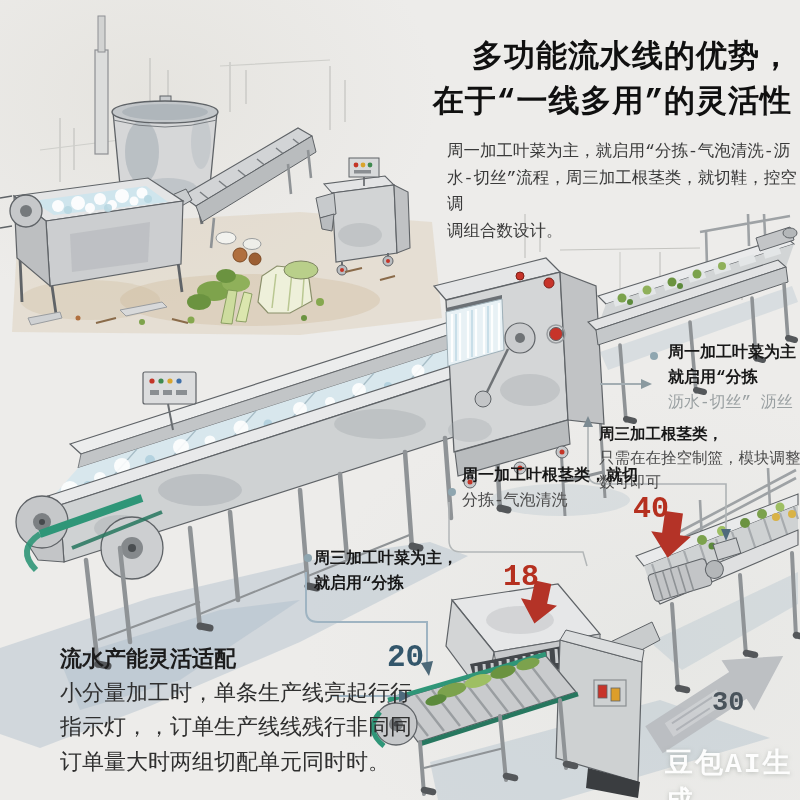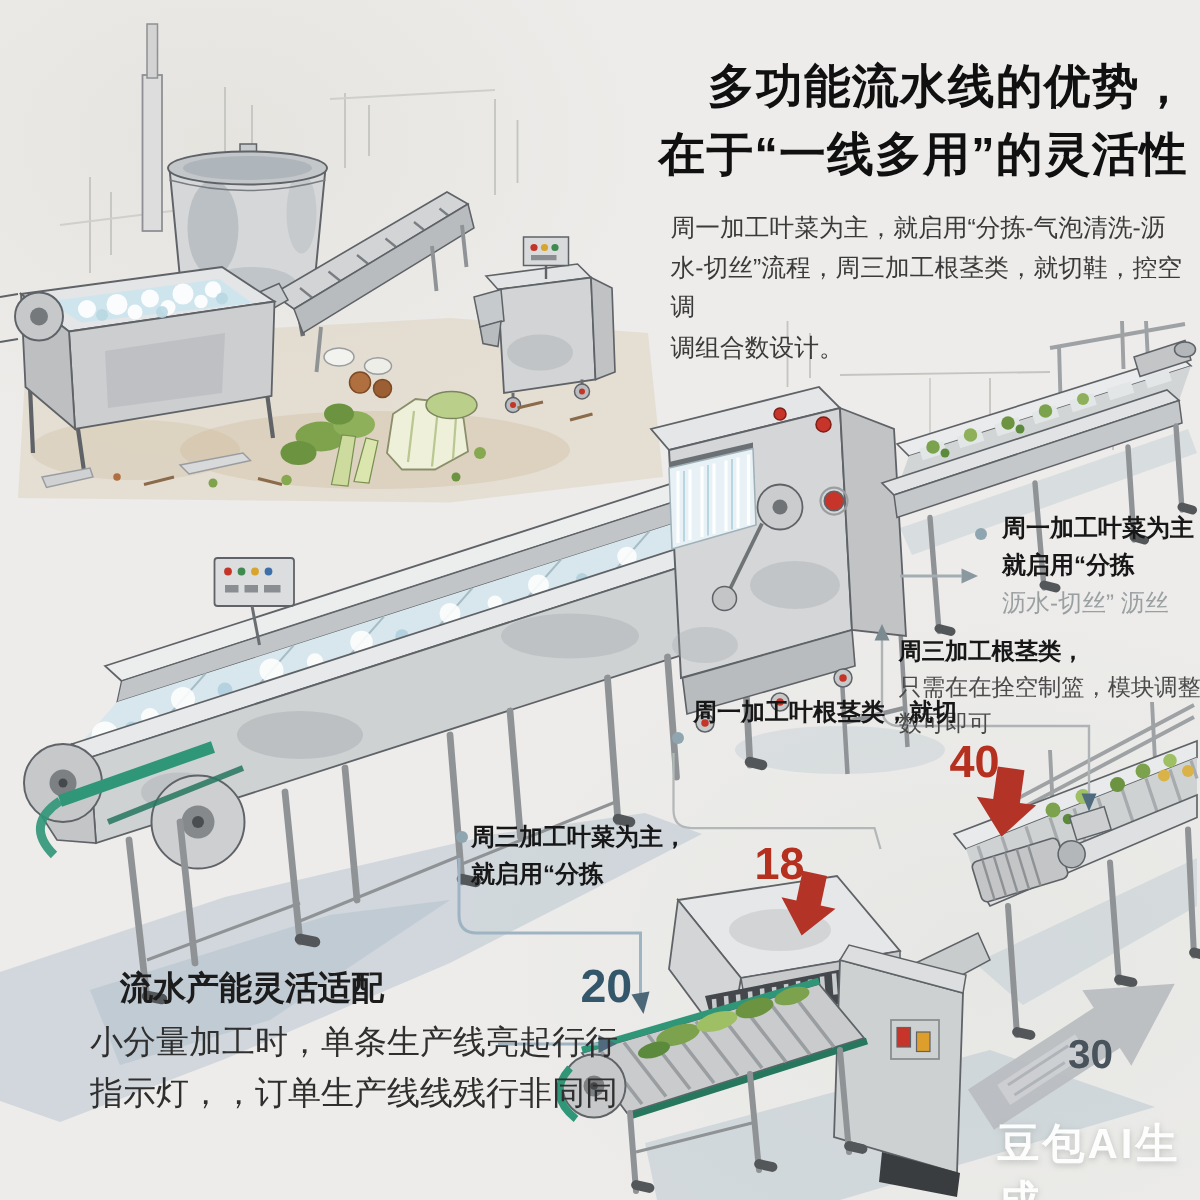--- a/index.html
+++ b/index.html
@@ -2,21 +2,21 @@
 <html><head>
 <meta charset="utf-8">
 <style>
   html,body{margin:0;padding:0;}
   .canvas{
     position:relative;width:800px;height:800px;overflow:hidden;
     background:
       radial-gradient(420px 300px at 18% 12%, rgba(223,221,214,.55), rgba(223,221,214,0) 70%),
       radial-gradient(500px 360px at 82% 80%, rgba(224,226,223,.5), rgba(224,226,223,0) 70%),
       #edecea;
-    font-family:Liberation Sans, sans-serif;
+    font-family:Liberation Mono, monospace;
   }
   .abs{position:absolute;}
   .title{
     top:36px;right:8px;width:430px;text-align:right;
     font-size:31px;line-height:1.45;font-weight:900;color:#101010;
     letter-spacing:1px;
   }
   .intro{
     top:139px;left:447px;width:352px;
     font-size:16.5px;line-height:1.62;color:#3a3a3a;font-weight:500;
@@ -30,21 +30,21 @@
   .c1{top:341px;left:668px;}
   .c2{top:423px;left:599px;font-size:15.5px;}
   .c3{top:464px;left:462px;}
   .c4{top:547px;left:314px;}
   .num{font-weight:800;}
   .num-red{color:#b5301f;font-size:30px;}
   .n40{top:492px;left:633px;}
   .n10{top:560px;left:503px;}
   .num-blue{color:#33566b;font-size:31px;top:640px;left:387px;}
   .num-gray30{color:#49535b;font-size:27px;top:688px;left:712px;}
-  .bl-head{top:644px;left:60px;font-size:22px;font-weight:800;color:#1c1c1c;margin-left:20px;}
+  .bl-head{top:644px;left:60px;font-size:22px;font-weight:800;color:#1c1c1c;}
   .bl-body{top:678px;left:60px;font-size:22px;line-height:1.56;color:#2f2f2f;font-weight:500;}
   .bl-body span{display:block;white-space:nowrap;}
   .watermark{
     top:744px;left:665px;font-size:28px;font-weight:800;letter-spacing:2px;
     color:rgba(255,255,255,.95);text-shadow:0 1px 4px rgba(150,156,150,.55);
   }
 </style>
 </head>
 <body>
 
@@ -395,33 +395,35 @@
   </div>
 
   <div class="abs callout c2">
     <span class="co-bold">周三加工根茎类，</span>
     <span class="co-mid">只需在在拴空制篮，模块调整参</span>
     <span class="co-mid">数可即可</span>
   </div>
 
   <div class="abs callout c3">
     <span class="co-bold">周一加工叶根茎类，就切</span>
+    <span class="co-mid">分拣-气泡清洗</span>
   </div>
 
   <div class="abs callout c4">
     <span class="co-bold">周三加工叶菜为主，</span>
     <span class="co-bold">就启用“分拣</span>
   </div>
 
   <div class="abs num num-red n40">40</div>
   <div class="abs num num-red n10">18</div>
   <div class="abs num num-blue">20</div>
   <div class="abs num num-gray30">30</div>
 
   <div class="abs bl-head">流水产能灵活适配</div>
   <div class="abs bl-body">
     <span>小分量加工时，单条生产线亮起行行</span>
     <span>指示灯，，订单生产线线残行非同同</span>
+    <span>订单量大时两组切配单元同时时。</span>
   </div>
 
   <div class="abs watermark">豆包AI生成</div>
 
 </div>
 
 </body></html>

